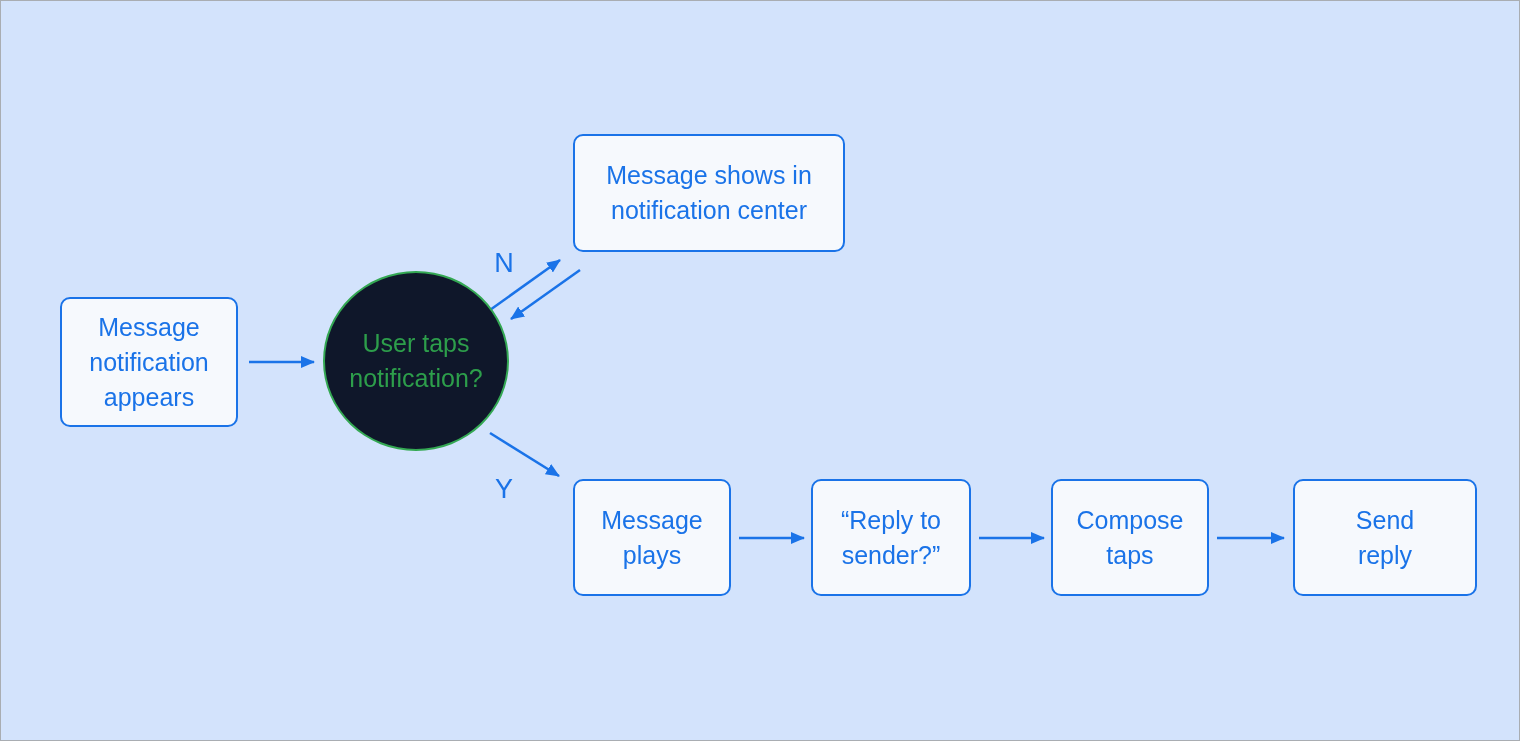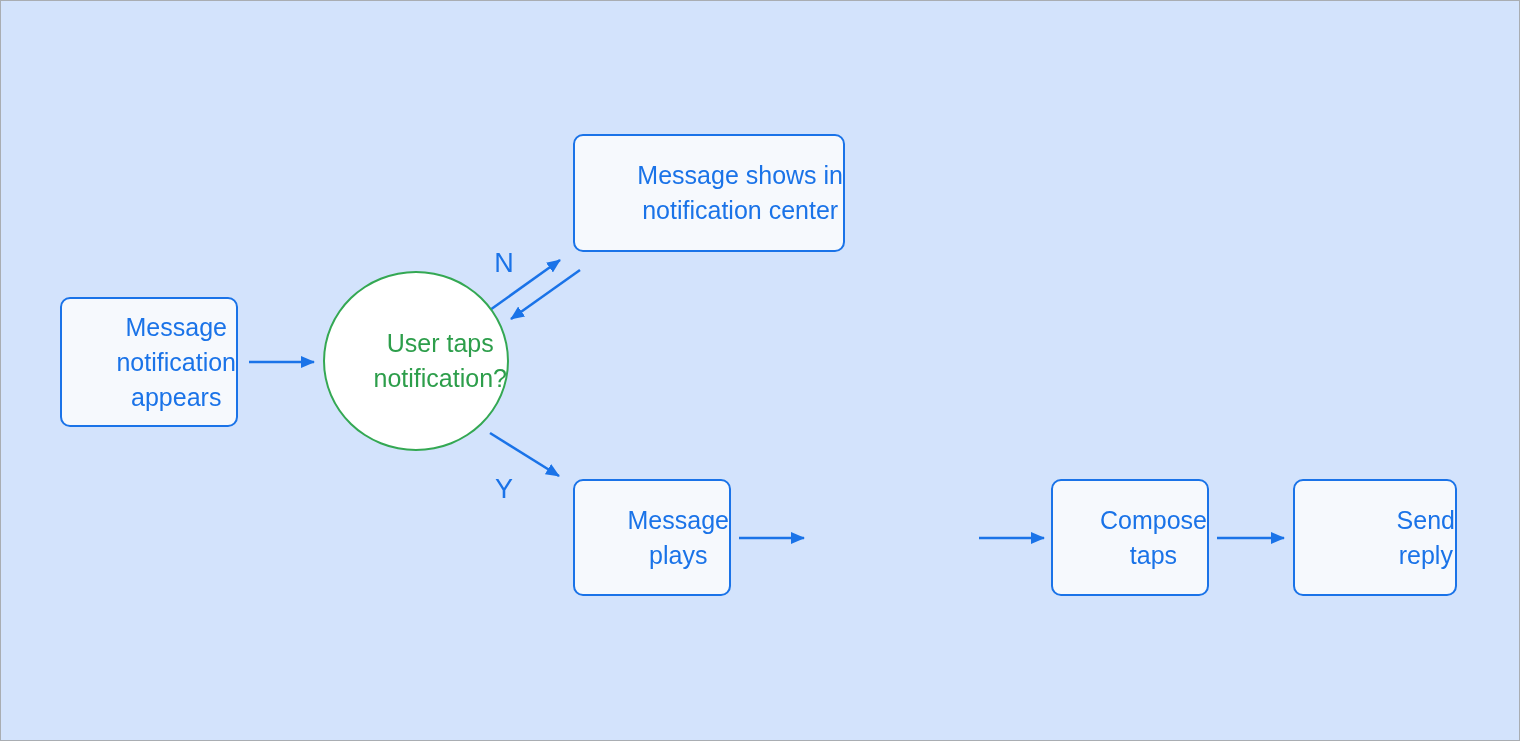--- a/index.html
+++ b/index.html
@@ -20,52 +20,52 @@
     position: absolute;
     left: 0; top: 0;
     width: 1520px;
     height: 741px;
     pointer-events: none;
   }
   .node {
     position: absolute;
     display: flex;
     align-items: center;
-    justify-content: flex-end;
+    justify-content: center;
     box-sizing: border-box;
     text-align: center;
     background: #f6f9fd;
     border: 2px solid #1a73e8;
     border-radius: 10px;
     color: #1a73e8;
     font-size: 25px;
     line-height: 35px;
     white-space: pre-line;
   }
   .node.decision {
-    background: #ffffff;
+    background: #0f172a;
     border: 2px solid #34a853;
     border-radius: 50%;
     color: #2d9e4b;
   }
   .edge-label {
     position: absolute;
     transform: translate(-50%, -50%);
     color: #1a73e8;
     font-size: 27px;
     line-height: 27px;
   }
   
   .n-start   { left: 59px;   top: 296px; width: 178px; height: 130px; }
   .n-decide  { left: 322px;  top: 270px; width: 186px; height: 180px; }
   .n-nocase  { left: 572px;  top: 133px; width: 272px; height: 118px; }
   .n-plays   { left: 572px;  top: 478px; width: 158px; height: 117px; }
   .n-reply   { left: 810px;  top: 478px; width: 160px; height: 117px; }
   .n-compose { left: 1050px; top: 478px; width: 158px; height: 117px; }
-  .n-send    { left: 1292px; top: 478px; width: 164px; height: 117px; }
+  .n-send    { left: 1292px; top: 478px; width: 184px; height: 117px; }
   .l-n { left: 503px; top: 262px; }
   .l-y { left: 503px; top: 488px; }
 </style>
 </head>
 <body>
 
 <div class="canvas">
 
   <svg class="arrow-layer" viewBox="0 0 1520 741" xmlns="http://www.w3.org/2000/svg">
     <defs>
@@ -98,20 +98,24 @@
   <div class="node n-nocase">
     <span>Message shows in
 notification center</span>
   </div>
 
   <div class="node n-plays">
     <span>Message
 plays</span>
   </div>
 
+  <div class="node n-reply">
+    <span>“Reply to
+sender?”</span>
+  </div>
 
   <div class="node n-compose">
     <span>Compose
 taps</span>
   </div>
 
   <div class="node n-send">
     <span>Send
 reply</span>
   </div>

